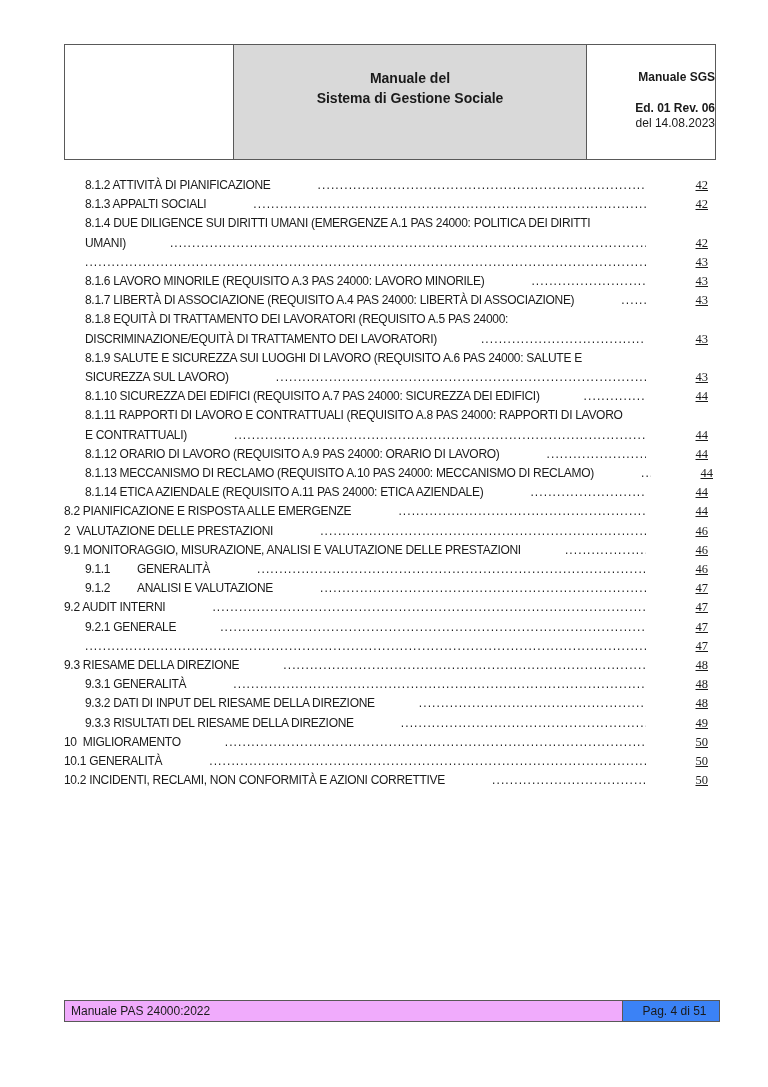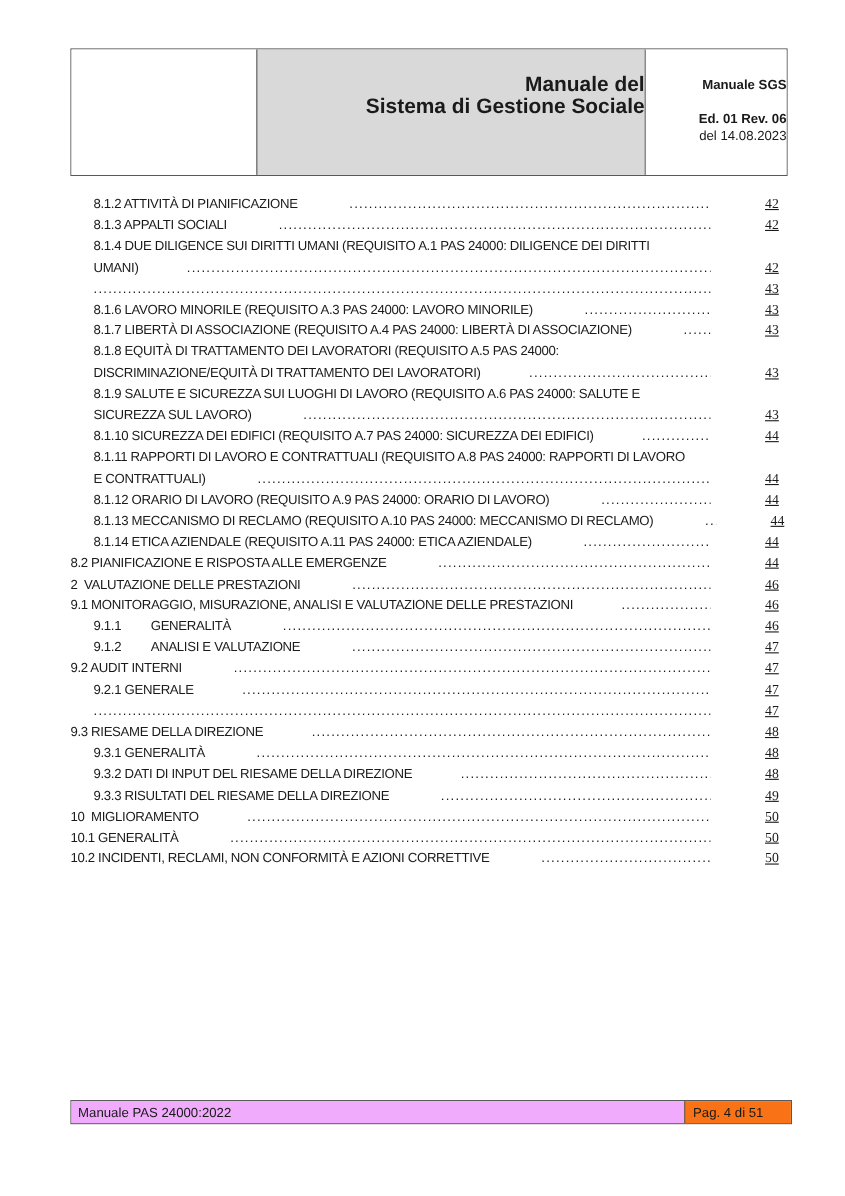--- a/index.html
+++ b/index.html
@@ -20,22 +20,22 @@
     position: absolute; left: 64px; top: 44px;
     width: 652px; height: 116px;
     display: flex;
     border: 1px solid #595959;
   }
   .h-cell { height: 100%; }
   .h-cell + .h-cell { border-left: 1px solid #595959; }
   .h-cell.left { width: 168px; background: #ffffff; }
   .h-cell.mid {
     flex: 1 1 auto; background: #d9d9d9;
-    text-align: right; padding-top: 23px;
-    font-weight: bold; font-size: 19px; line-height: 20px;
+    text-align: center; padding-top: 23px;
+    font-weight: bold; font-size: 14px; line-height: 20px;
   }
   .h-cell.right {
     width: 129px; background: #ffffff;
     text-align: right; padding-top: 25px;
     font-size: 12px; line-height: 15px;
   }
   .h-doc-code { font-weight: bold; display: block; margin-bottom: 16px; }
   .h-edition { font-weight: bold; display: block; }
   .h-date { display: block; }
 
@@ -69,21 +69,21 @@
   
   .footer-table {
     position: absolute; left: 64px; top: 1000px;
     width: 656px; height: 22px;
     display: flex;
     border: 1px solid #595959;
     font-size: 12px;
   }
   .f-cell { height: 100%; display: flex; align-items: center; }
   .f-cell.left { flex: 1 1 auto; background: #f0abfc; padding-left: 6px; }
-  .f-cell.right { width: 97px; background: #f97316; border-left: 1px solid #595959; padding-left: 7px; }
+  .f-cell.right { width: 97px; background: #3b82f6; border-left: 1px solid #595959; padding-left: 7px; justify-content: center; }
 </style>
 </head>
 <body>
 
 <div class="page">
 
   <div class="header-table">
     <div class="h-cell left"></div>
     <div class="h-cell mid">
       <span>Manuale del</span><br>
@@ -106,21 +106,21 @@
       </div>
       <div class="toc-entry ind1">
         <div class="toc-line">
           <span class="toc-text">8.1.3 APPALTI SOCIALI </span>
           <span class="leader"></span>
           <span class="toc-page">42</span>
         </div>
       </div>
       <div class="toc-entry ind1">
         <div class="toc-line">
-          <span class="toc-text">8.1.4 DUE DILIGENCE SUI DIRITTI UMANI (REQUISITO A.1 PAS 24000: DILIGENCE DEI DIRITTI</span>
+          <span class="toc-text">8.1.4 DUE DILIGENCE SUI DIRITTI UMANI (EMERGENZE A.1 PAS 24000: POLITICA DEI DIRITTI</span>
         </div>
         <div class="toc-line">
           <span class="toc-text">UMANI)</span>
           <span class="leader"></span>
           <span class="toc-page">42</span>
         </div>
       </div>
       <div class="toc-entry ind1">
         <div class="toc-line">
           <span class="leader"></span>

